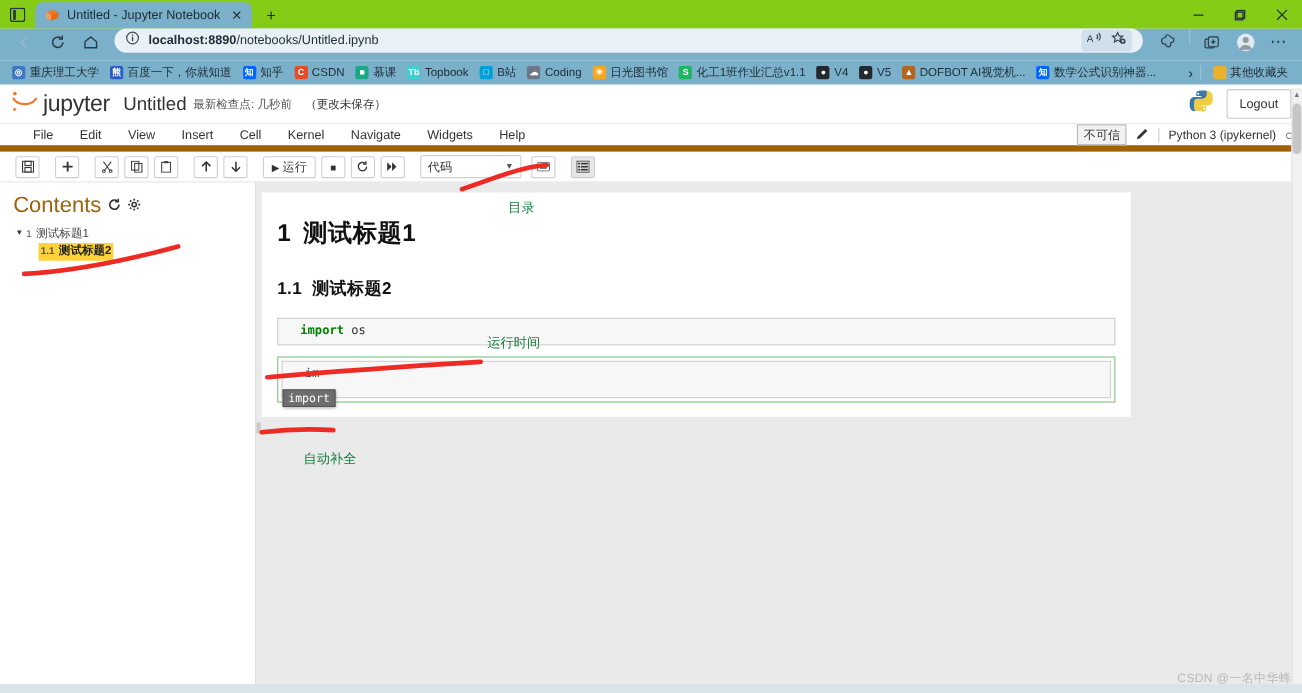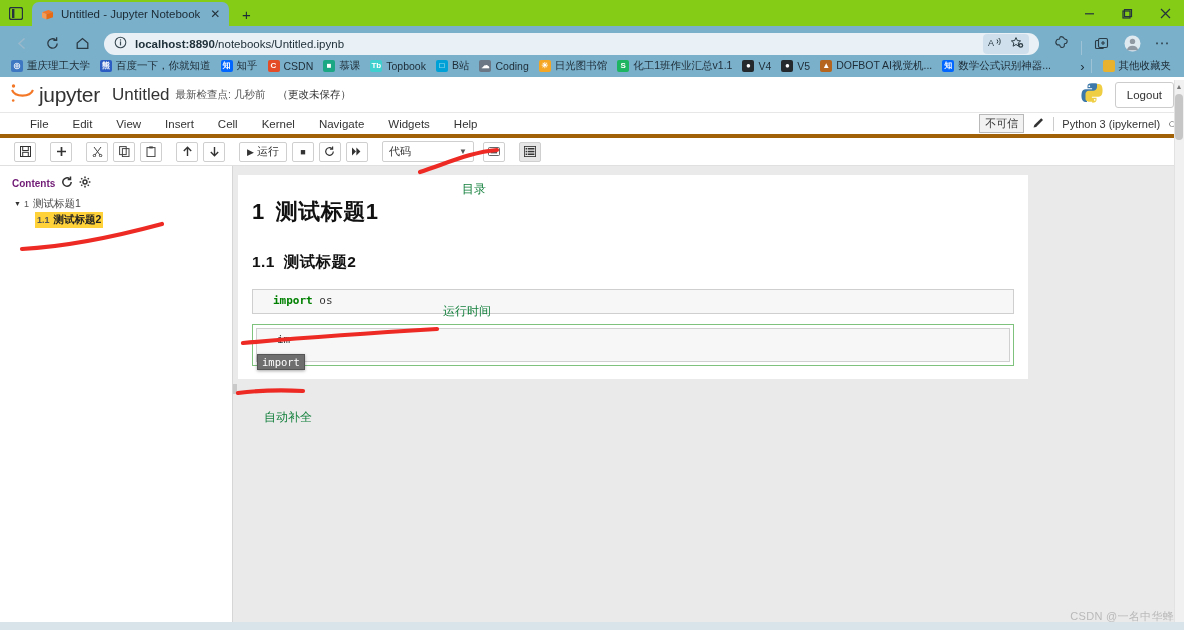--- a/index.html
+++ b/index.html
@@ -39,21 +39,21 @@
   }
   .win-controls {
     position: absolute; right: 0; top: 0; height: 26px; display: flex;
   }
   .win-btn {
     width: 38px; height: 26px; display: flex; align-items: center;
     justify-content: center; color: #24333d;
   }
 
   .navbar {
-    height: 29px; background: #7bb0cb; display: flex; align-items: flex-end;
+    height: 29px; background: #7bb0cb; display: flex; align-items: flex-start;
     padding: 0 8px; gap: 2px;
   }
   .nav-icon {
     width: 28px; height: 24px; display: flex; align-items: center;
     justify-content: center; color: #2b3b45; border-radius: 4px;
   }
   .nav-icon.disabled { color: #9bb9cb; }
   .omnibox {
     flex: 1 1 auto; height: 22px; background: #eaf1f6; border-radius: 11px;
     display: flex; align-items: center; padding: 0 10px; gap: 8px;
@@ -101,21 +101,21 @@
   .nb-dirty { font-size: 10.5px; color: #333; margin-left: 6px; }
   .hdr-right {
     margin-left: auto; display: flex; gap: 12px;
   }
   .logout-btn {
     border: 1px solid #ccc; border-radius: 3px; background: #fff;
     font-size: 11.5px; color: #333; padding: 4px 11px;
   }
 
   .jp-menubar {
-    height: 25px; background: #fff; border-bottom: 4px solid #a16207;
+    height: 25px; background: #fff; border-bottom: 6px solid #a16207;
     display: flex; align-items: center; padding-left: 18px; gap: 0px;
     position: relative;
   }
   .menu-item {
     font-size: 11.5px; color: #333; padding: 4px 12px;
   }
   .menubar-right {
     margin-left: auto; display: flex; align-items: center; gap: 8px;
     padding-right: 8px; font-size: 11px; color: #333;
   }
@@ -148,21 +148,21 @@
 
   
   .jp-body { display: flex; height: 460px; background: #eaeaea; }
   .toc-panel {
     width: 233px; background: #fff; border-right: 1px solid #d6d6d6;
     padding: 10px 0 0 12px; position: relative; flex: 0 0 auto;
   }
   .toc-head {
     display: flex; align-items: center; gap: 6px; margin-bottom: 6px;
   }
-  .toc-title { font-size: 10px; font-weight: 700; color: #701a75; }
+  .toc-title { font-size: 20px; font-weight: 400; color: #a16207; }
   .toc-ico { font-size: 11px; color: #333; }
   .toc-list { padding-left: 2px; }
   .toc-row { display: flex; align-items: center; font-size: 10.5px; color: #444; line-height: 1.5; }
   .toc-caret { font-size: 7px; color: #333; margin-right: 3px; }
   .toc-num { font-size: 9px; color: #555; margin-right: 4px; }
   .toc-l2 { padding-left: 21px; }
   .toc-hl { background: #ffd23a; padding: 0 2px; font-weight: 700; color: #222; }
 
   .nb-area { flex: 1 1 auto; position: relative; background: #eaeaea; overflow: hidden; }
   .nb-paper {
@@ -629,21 +629,21 @@
 
     <path d="M22 249 C 60 247, 110 238, 162 224" stroke="#ee2a24" stroke-width="4.2" fill="none" stroke-linecap="round"></path>
 
     <path d="M243 343 C 300 338, 370 333, 437 329" stroke="#ee2a24" stroke-width="4.2" fill="none" stroke-linecap="round"></path>
 
     <path d="M238 393 C 262 390, 285 390, 303 391" stroke="#ee2a24" stroke-width="4.2" fill="none" stroke-linecap="round"></path>
   </svg>
 
   <div class="ann" style="left:462px;top:181px">目录</div>
   <div class="ann" style="left:443px;top:303px">运行时间</div>
-  <div class="ann" style="left:264px;top:409px">自动补全</div>
+  <div class="ann" style="left:276px;top:409px">自动补全</div>
 
   <div class="scroll-rail"></div>
   <div class="scroll-arrow" style="top:83px">▲</div>
   <div class="scroll-thumb" style="top:94px"></div>
 
   <div class="watermark">CSDN @一名中华蜂</div>
   <div class="bottom-strip"></div>
 </div>
 
 </body></html>

